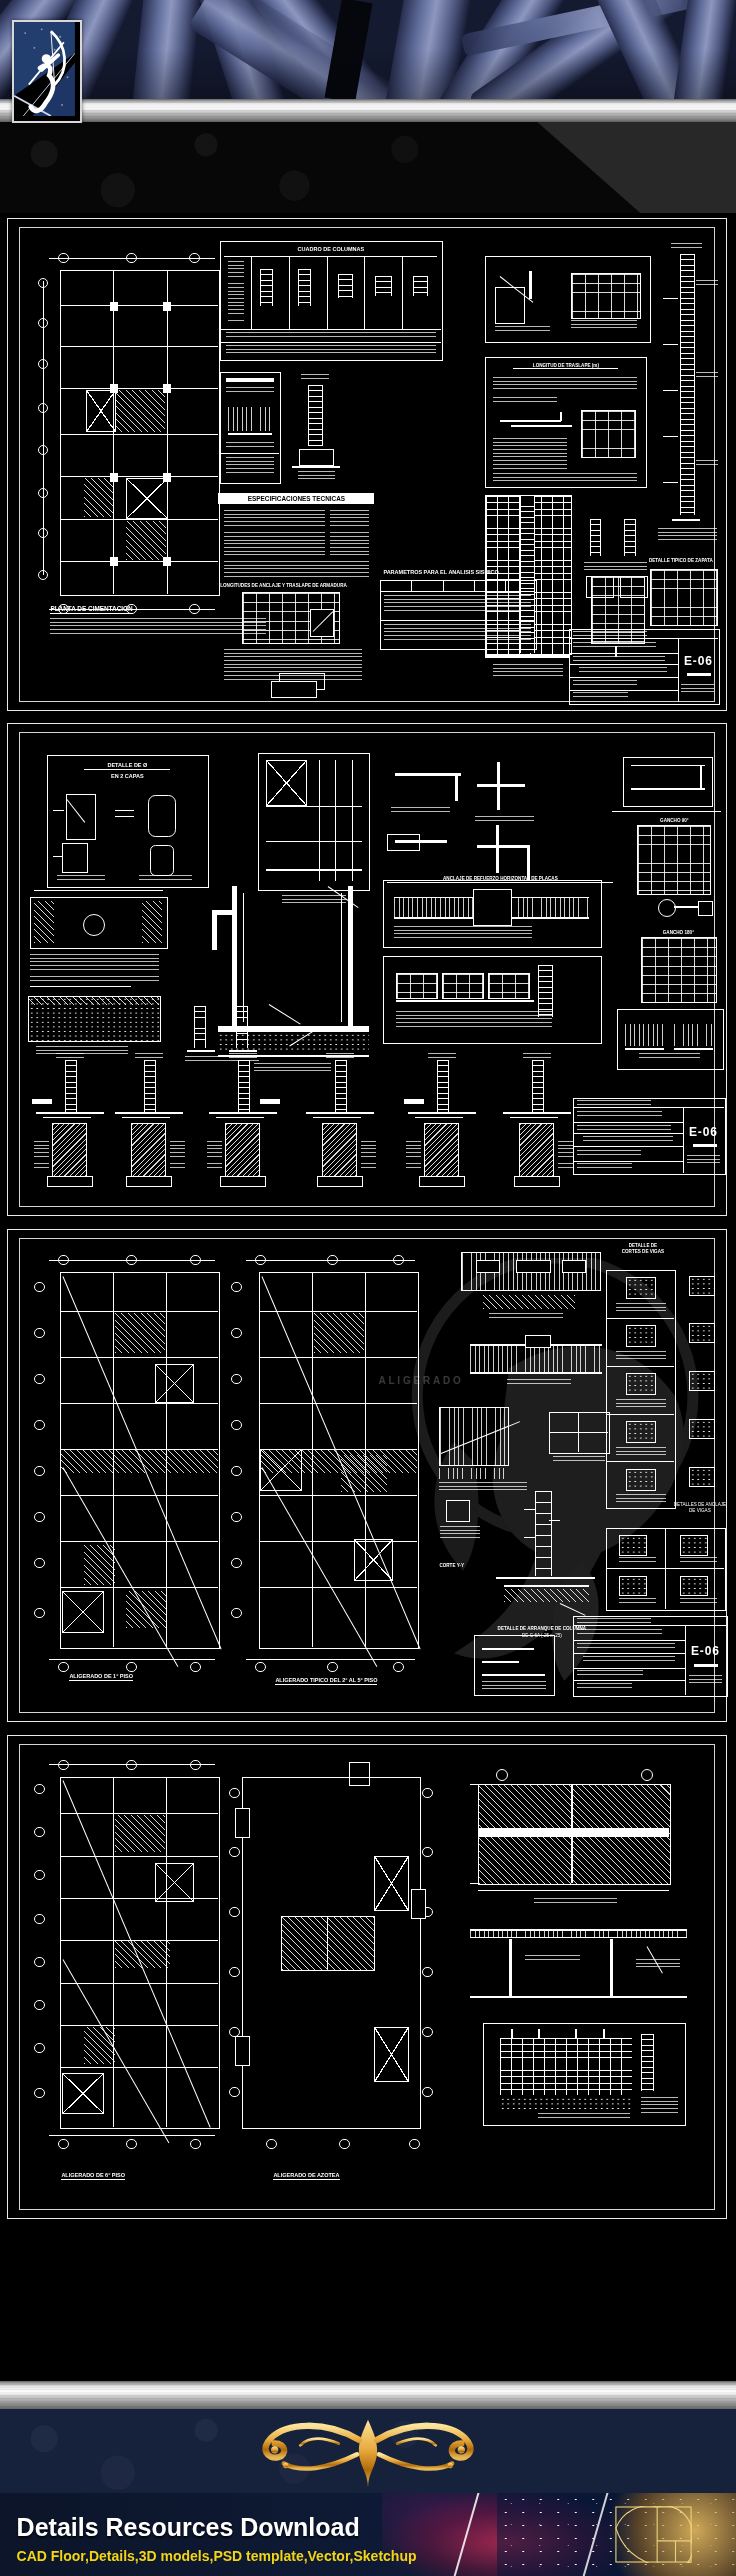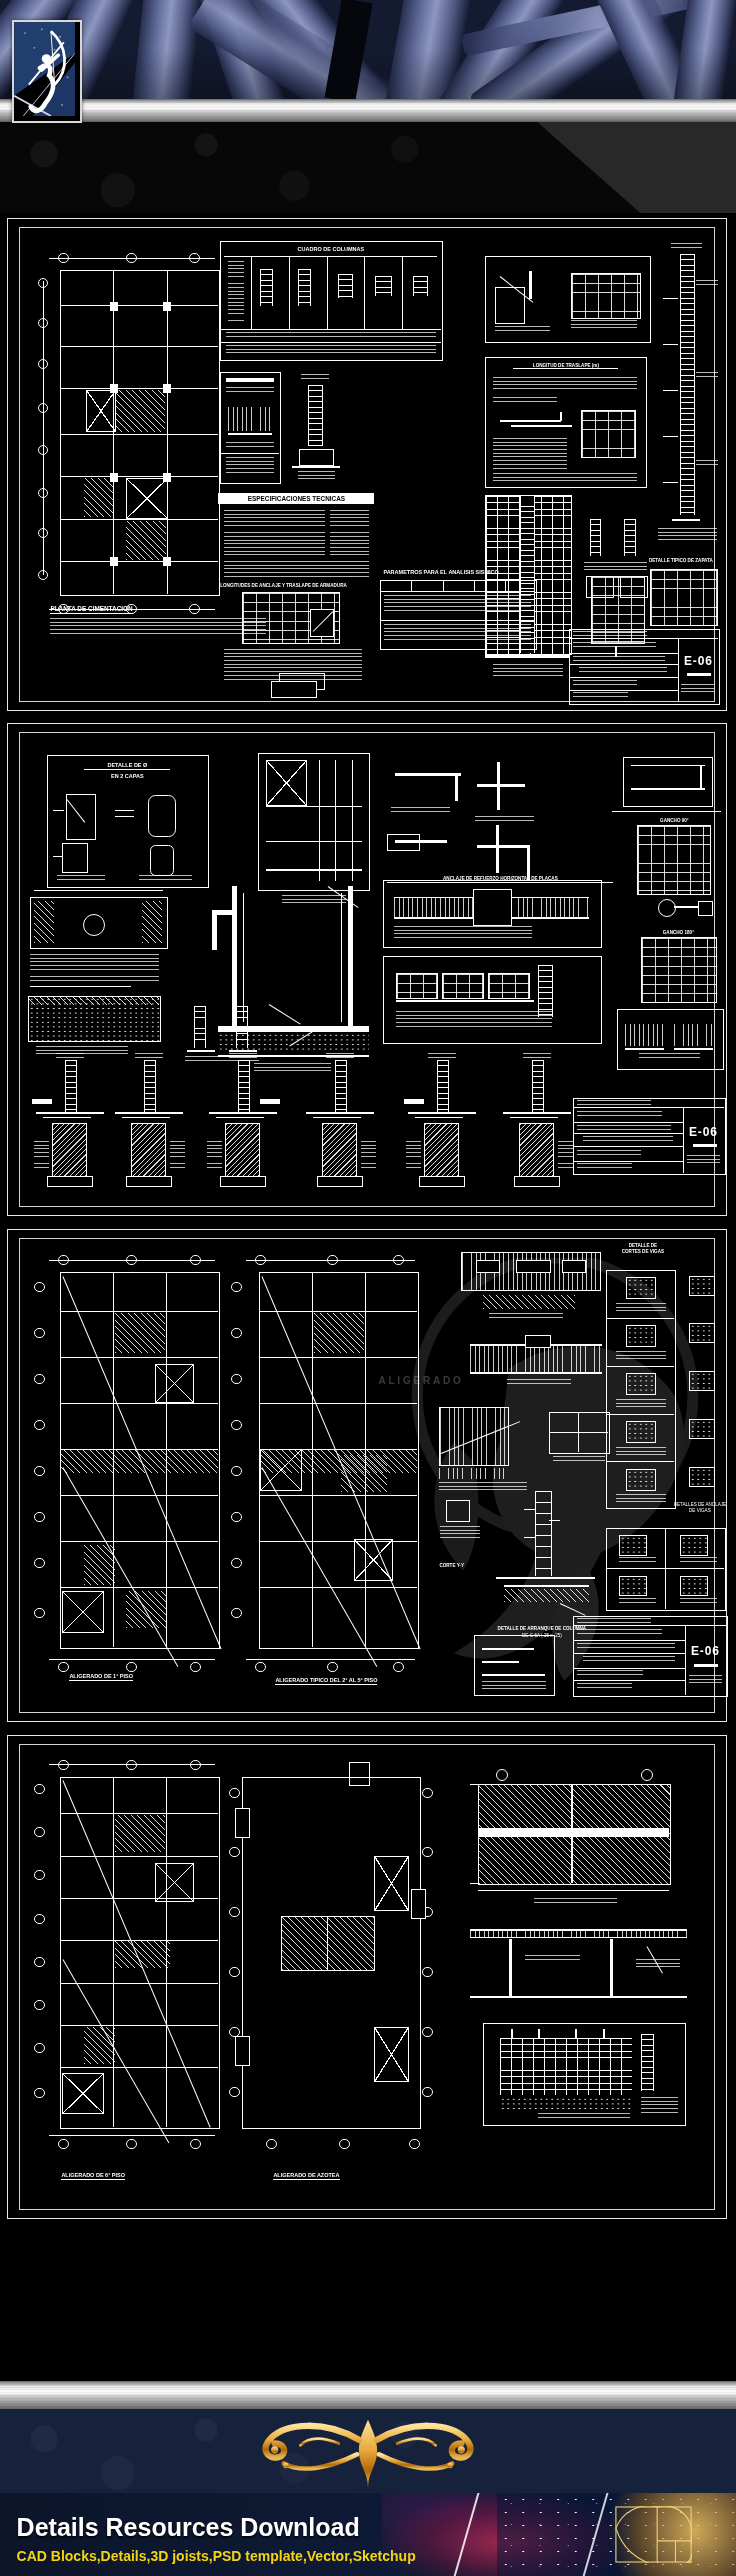--- a/index.html
+++ b/index.html
@@ -873,17 +873,17 @@
     <svg class="abs" style="left:615px;top:13px" width="77" height="57" viewBox="0 0 84 62">
       <g stroke="#ecd27b" stroke-width="1.2" fill="none">
         <rect x="1" y="1" width="82" height="60"></rect>
         <line x1="46" y1="1" x2="46" y2="61"></line>
         <line x1="46" y1="38" x2="83" y2="38"></line>
         <line x1="66" y1="38" x2="66" y2="61"></line>
         <path d="M83 61 A60 60 0 0 1 1 24 A38 38 0 0 1 46 1 A30 30 0 0 1 83 38 A22 22 0 0 1 46 61"></path>
       </g>
     </svg>
     <div class="ftitle">Details Resources Download</div>
-    <div class="fsub" style="color:#f3d513">CAD Blocks,Details,3D joists,PSD template,Vector,Sketchup</div>
+    <div class="fsub" style="color:#f3d513">CAD Floor,Details,3D models,PSD template,Vector,Sketchup</div>
   </div>
 
 </div>
 
 
 </body></html>

